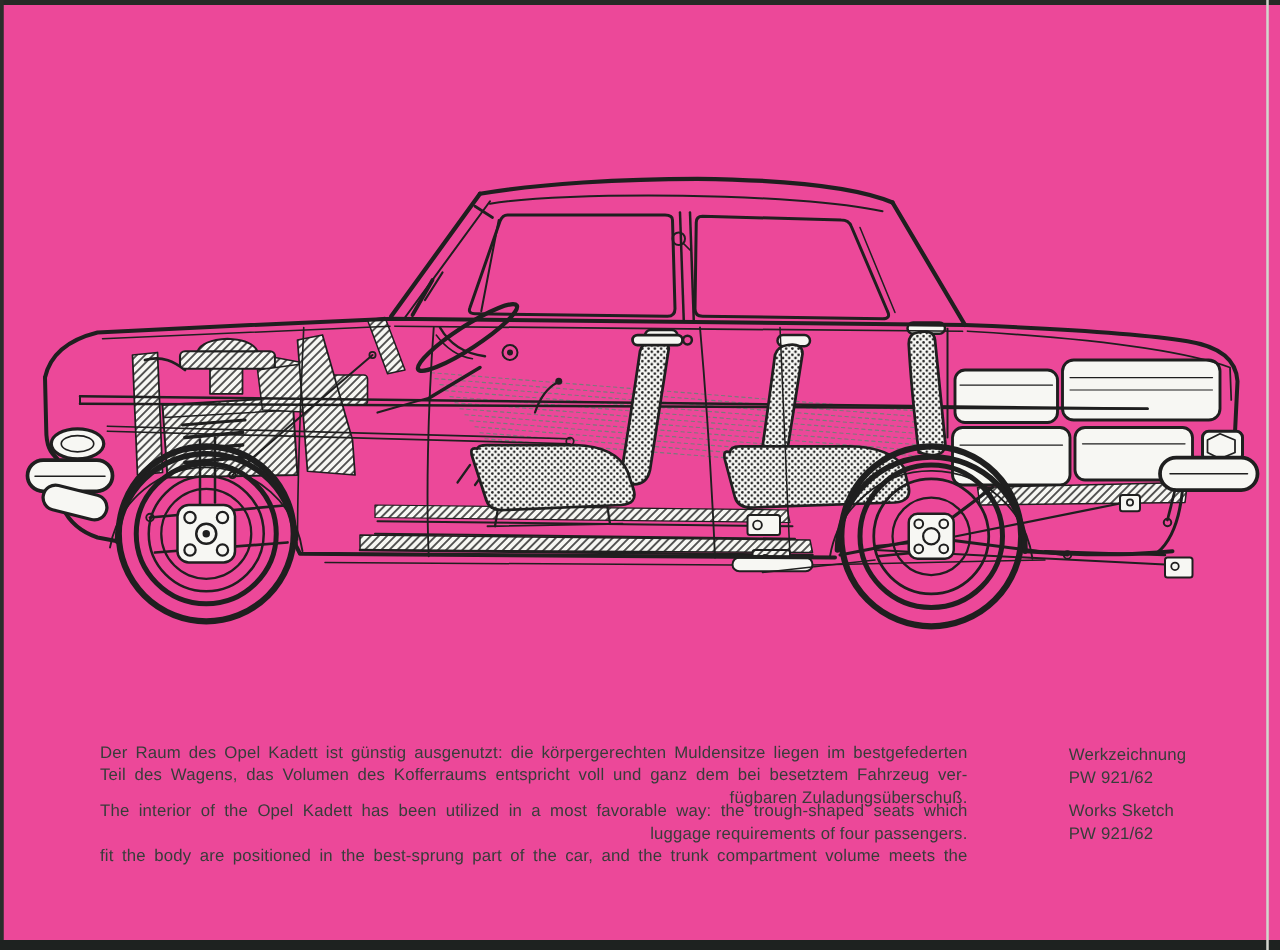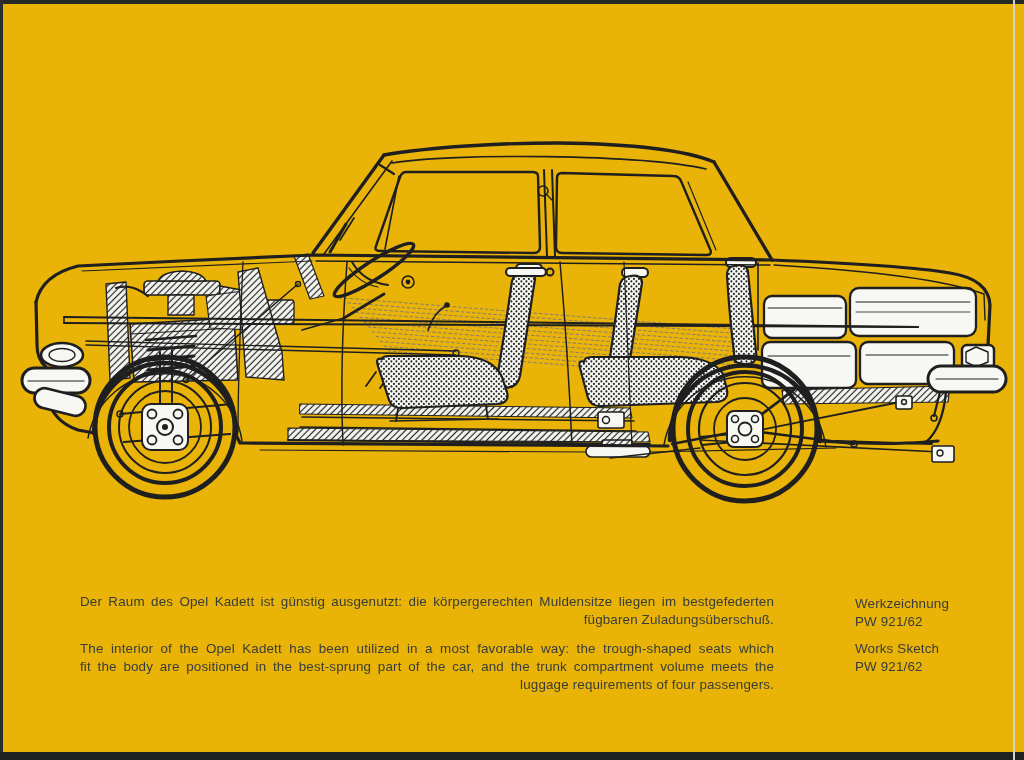--- a/index.html
+++ b/index.html
@@ -1,16 +1,16 @@
 <!DOCTYPE html>
 <html><head>
 <meta charset="utf-8">
 <style>
   html,body{margin:0;padding:0;background:#e9e9e4;}
-  .page{position:relative;width:1024px;height:760px;background:#eab308;overflow:hidden;
+  .page{position:relative;width:1024px;height:760px;background:#ec4899;overflow:hidden;
         font-family:"Liberation Sans",sans-serif;}
   .edge{position:absolute;}
   .edge.top{left:0;top:0;width:1024px;height:4px;background:#252a26;}
   .edge.left{left:0;top:0;width:3px;height:760px;background:#2a2e2a;}
   .edge.bottom{left:0;top:752px;width:1024px;height:8px;background:#1e2220;}
   .edge.right{left:1013px;top:0;width:2px;height:760px;background:#d4d4cd;}
   .drawing{position:absolute;left:0;top:0;}
   .captions{position:absolute;left:0;top:0;width:1024px;height:760px;
             font-size:13.4px;line-height:18px;color:#373d3a;letter-spacing:0.15px;}
   .para{position:absolute;width:694px;left:80px;}
@@ -253,26 +253,27 @@
         <line stroke-width="1.2" x1="936" y1="379" x2="998" y2="379"></line>
         <line stroke-width="2.2" x1="940" y1="392" x2="934" y2="416"></line>
         <circle stroke-width="1.6" cx="934" cy="418" r="3"></circle>
       </g>
     </g>
   </svg>
 
   <div class="captions">
     <div class="para para-de">
       <div class="cap-line">Der Raum des Opel Kadett ist günstig ausgenutzt: die körpergerechten Muldensitze liegen im bestgefederten</div>
+      <div class="cap-line">Teil des Wagens, das Volumen des Kofferraums entspricht voll und ganz dem bei besetztem Fahrzeug ver-</div>
       <div class="cap-line last">fügbaren Zuladungsüberschuß.</div>
     </div>
     <div class="para para-en">
       <div class="cap-line">The interior of the Opel Kadett has been utilized in a most favorable way: the trough-shaped seats which</div>
+      <div class="cap-line last">luggage requirements of four passengers.</div>
       <div class="cap-line">fit the body are positioned in the best-sprung part of the car, and the trunk compartment volume meets the</div>
-      <div class="cap-line last">luggage requirements of four passengers.</div>
     </div>
     <div class="side-label de">
       <div>Werkzeichnung</div>
       <div>PW 921/62</div>
     </div>
     <div class="side-label en">
       <div>Works Sketch</div>
       <div>PW 921/62</div>
     </div>
   </div>

